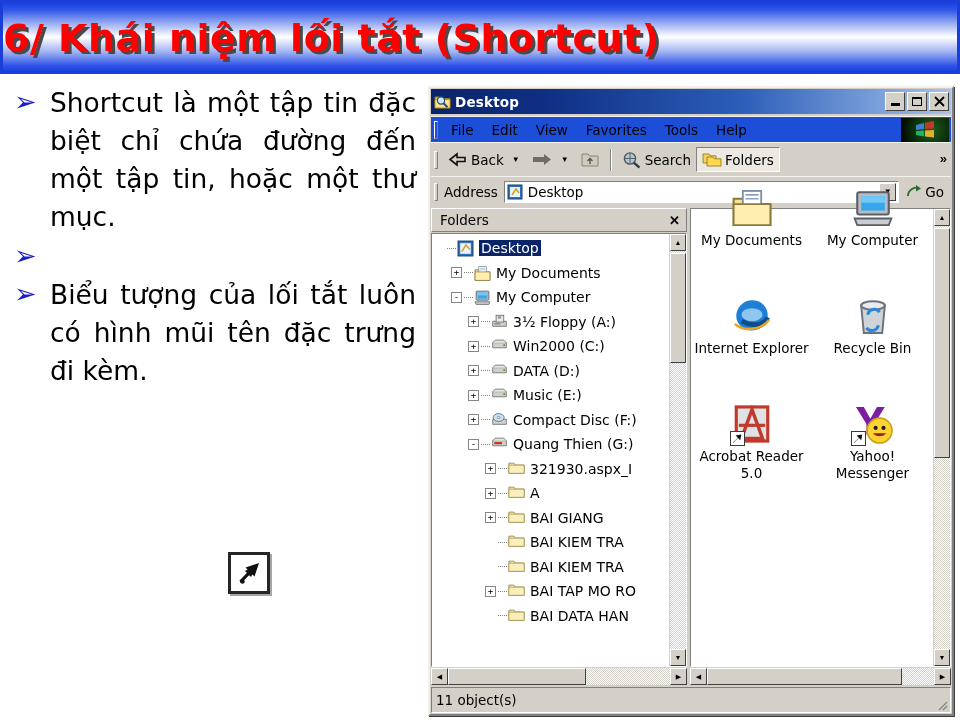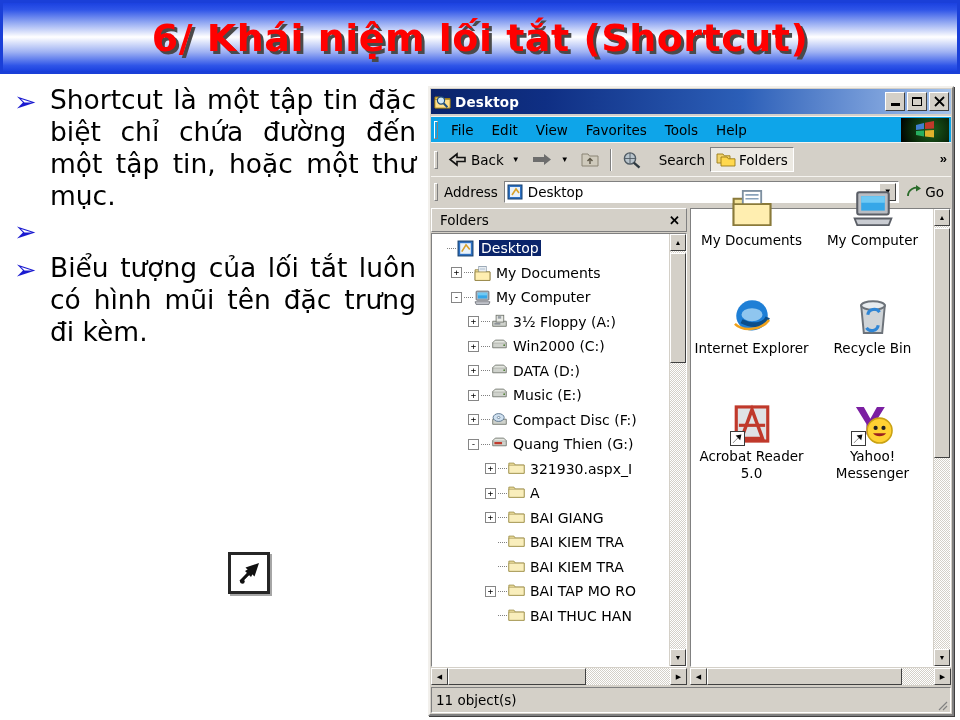--- a/index.html
+++ b/index.html
@@ -11,21 +11,21 @@
     position:relative;
   }
 
   
   #title-banner{
     position:absolute; left:0; top:0; width:960px; height:74px;
     border:3px solid #1a3fd8;
     background:linear-gradient(to bottom,
         #1b41e0 0%, #2f55e8 10%, #8ea5f2 28%,
         #ffffff 50%, #9fb2f3 72%, #2f55e8 92%, #1b41e0 100%);
-    display:flex; align-items:center; justify-content:center;
+    display:flex; align-items:center; justify-content:flex-start;
     overflow:hidden;
   }
   #title-text{
     font-family:"DejaVu Sans", sans-serif;
     font-weight:bold;
     font-size:38px;
     color:#ff0000;
     letter-spacing:.5px;
     white-space:nowrap;
     text-shadow:3px 3px 0 #4a4a4a;
@@ -41,21 +41,21 @@
   .bullet-row{ display:flex; align-items:flex-start; margin-bottom:2px; }
   .bullet-mark{
     width:44px; flex:0 0 44px; text-align:left;
     color:#1a1ad0; font-size:27px; line-height:36px;
     font-family:"DejaVu Sans", sans-serif;
     padding-left:8px;
   }
   .bullet-body{
     flex:1 1 auto;
     font-size:26.5px;
-    line-height:32px;
+    line-height:38px;
     color:#000000;
     text-align:justify;
     text-align-last:left;
     font-family:"DejaVu Sans", sans-serif;
     hyphens:none;
   }
 
   
   #shortcut-demo{
     position:absolute; left:228px; top:552px;
@@ -100,21 +100,21 @@
     border-color:#ffffff #404040 #404040 #ffffff;
     position:relative;
     display:flex; align-items:center; justify-content:center;
   }
   .min-g{ width:9px; height:3px; background:#000; margin-top:6px;}
   .max-g{ width:10px; height:9px; border:1px solid #000; border-top-width:2px;}
 
   
   #win-menubar{
     height:26px; flex:0 0 26px; display:flex; align-items:center;
-    background:#0ea5e9; margin:1px 1px 0 1px;
+    background:#1d4ed8; margin:1px 1px 0 1px;
     border-top:1px solid #f5f3ef;
     position:relative;
   }
   .grip{ width:4px; height:18px; margin:0 4px 0 3px;
     border-left:1px solid #ffffff; border-top:1px solid #ffffff;
     border-right:1px solid #808080; border-bottom:1px solid #808080; }
   .menu-item{
     padding:3px 9px; font-size:13.5px; color:#000;
     font-family:"DejaVu Sans", sans-serif; white-space:nowrap;
   }
@@ -370,21 +370,21 @@
         <path d="M10 13 L10 8 M7.5 10 L10 7.5 L12.5 10" stroke="#5c5646" stroke-width="1.4" fill="none"></path>
       </svg>
     </div>
     <div class="tb-sep"></div>
     <div class="tb-btn">
       <svg width="20" height="18" viewBox="0 0 20 18">
         <circle cx="8" cy="7.5" r="5.6" fill="#b8c4cc" stroke="#4f5a63" stroke-width="1.4"></circle>
         <path d="M2.6 7.5h10.8M8 2v11" stroke="#4f5a63" stroke-width=".9"></path>
         <line x1="11.8" y1="11.6" x2="17.5" y2="16.6" stroke="#2e3940" stroke-width="2.4"></line>
       </svg>
-      <span style="margin-left:17px">Search</span>
+      <span style="margin-left:3px">Search</span>
     </div>
     <div class="tb-btn pressed">
       <svg width="20" height="17" viewBox="0 0 20 17">
         <path d="M1 3h6l1.3 1.8H14V12H1z" fill="#f3d46b" stroke="#9a7b16" stroke-width=".9"></path>
         <path d="M5 6h6l1.3 1.8H19V15H5z" fill="#ffd84d" stroke="#9a7b16" stroke-width=".9"></path>
       </svg>
       <span style="margin-left:3px">Folders</span>
     </div>
     <div id="tb-chevron">»</div>
   </div>
@@ -582,21 +582,21 @@
               <span class="tlabel">BAI TAP MO RO</span>
             </div>
             <div class="tnode">
               <span style="flex:0 0 51px"></span>
               <span class="tspacer"></span>
               <span class="tdots"></span>
               <span class="ticon"><svg width="17" height="14.45" viewBox="0 0 20 16">
                   <path d="M1 2h6l1.6 2.2H19V14H1z" fill="#f6e7a8" stroke="#9a8b45" stroke-width="1"></path>
                   <path d="M1 4.4h18V14H1z" fill="#f9eebc" stroke="#9a8b45" stroke-width=".8"></path>
                 </svg></span>
-              <span class="tlabel">BAI THUC HAN</span>
+              <span class="tlabel">BAI DATA HAN</span>
             </div>
           </div>
         <div class="vsb">
           <div class="sb-btn">▲</div>
           <div class="sb-track">
             <div class="sb-thumb" style="top:2px;height:110px"></div>
           </div>
           <div class="sb-btn">▼</div>
         </div>
       </div>

